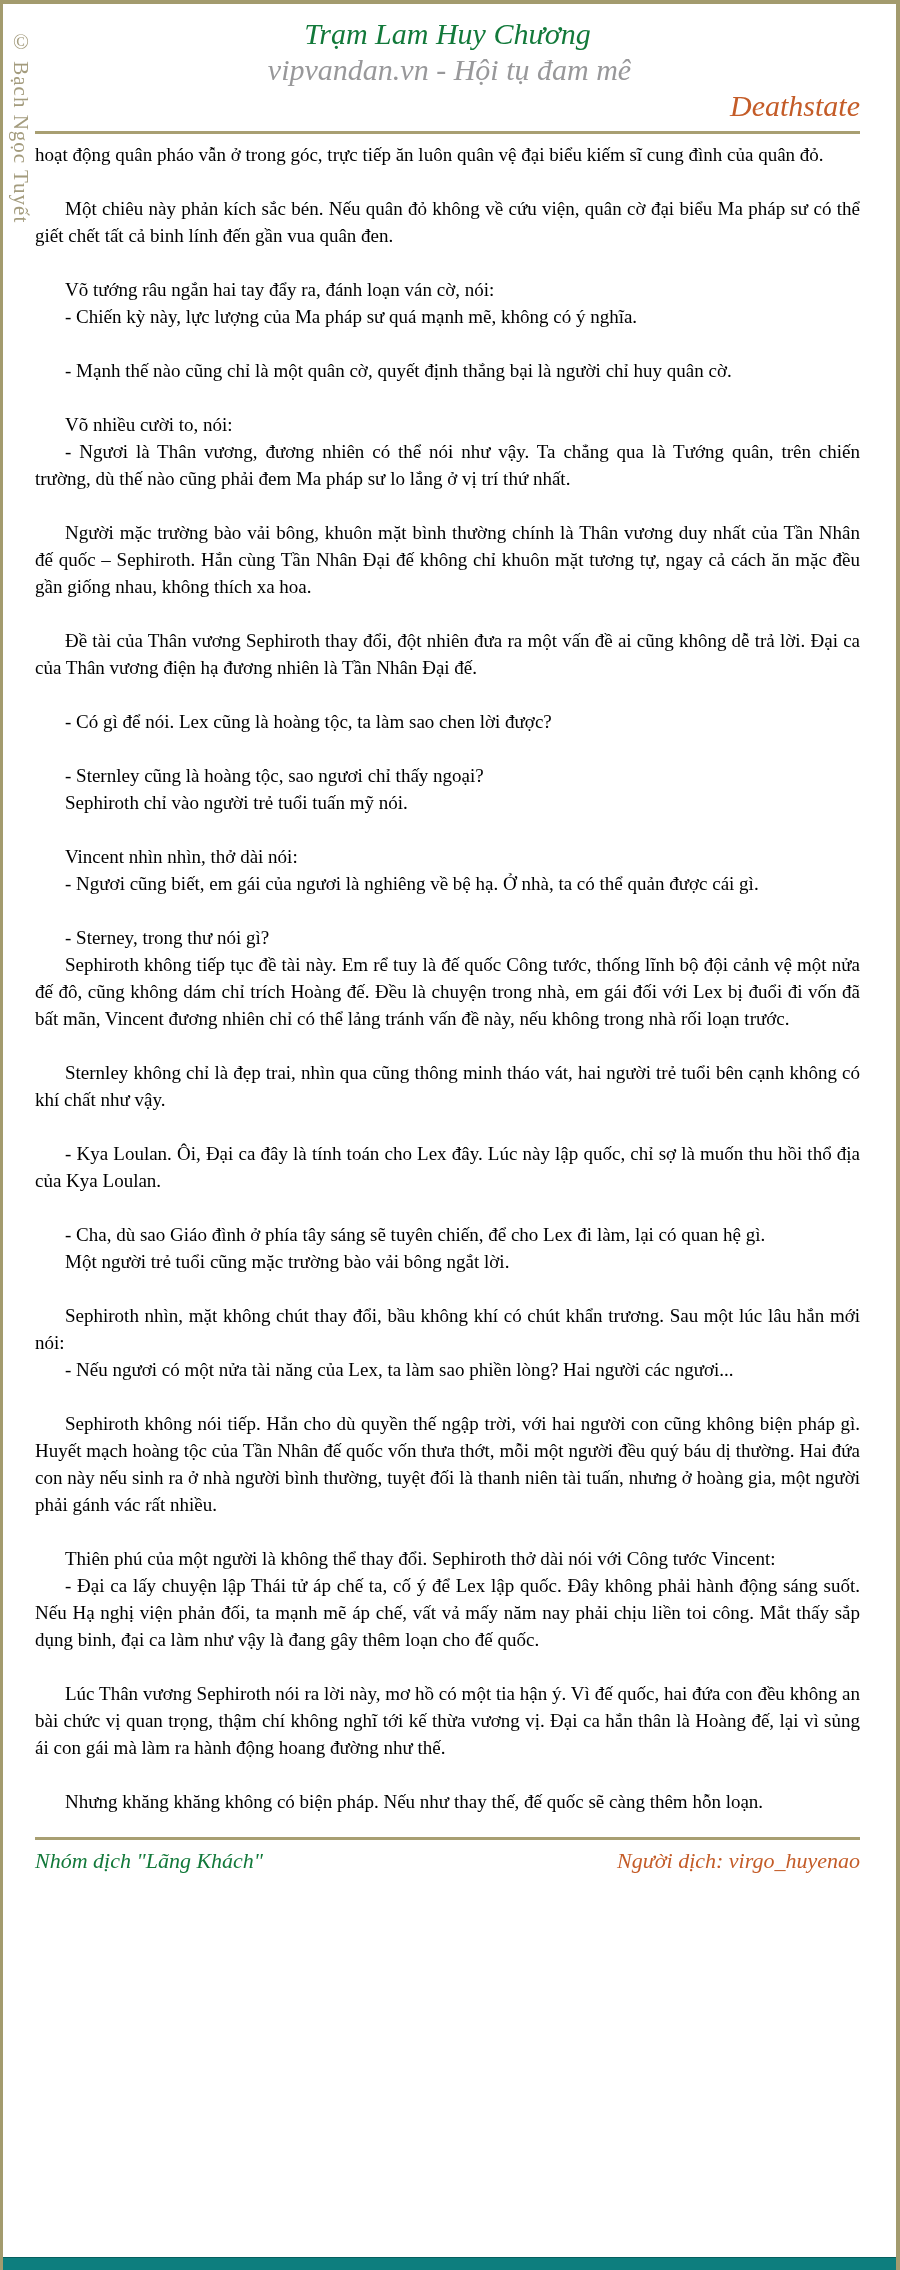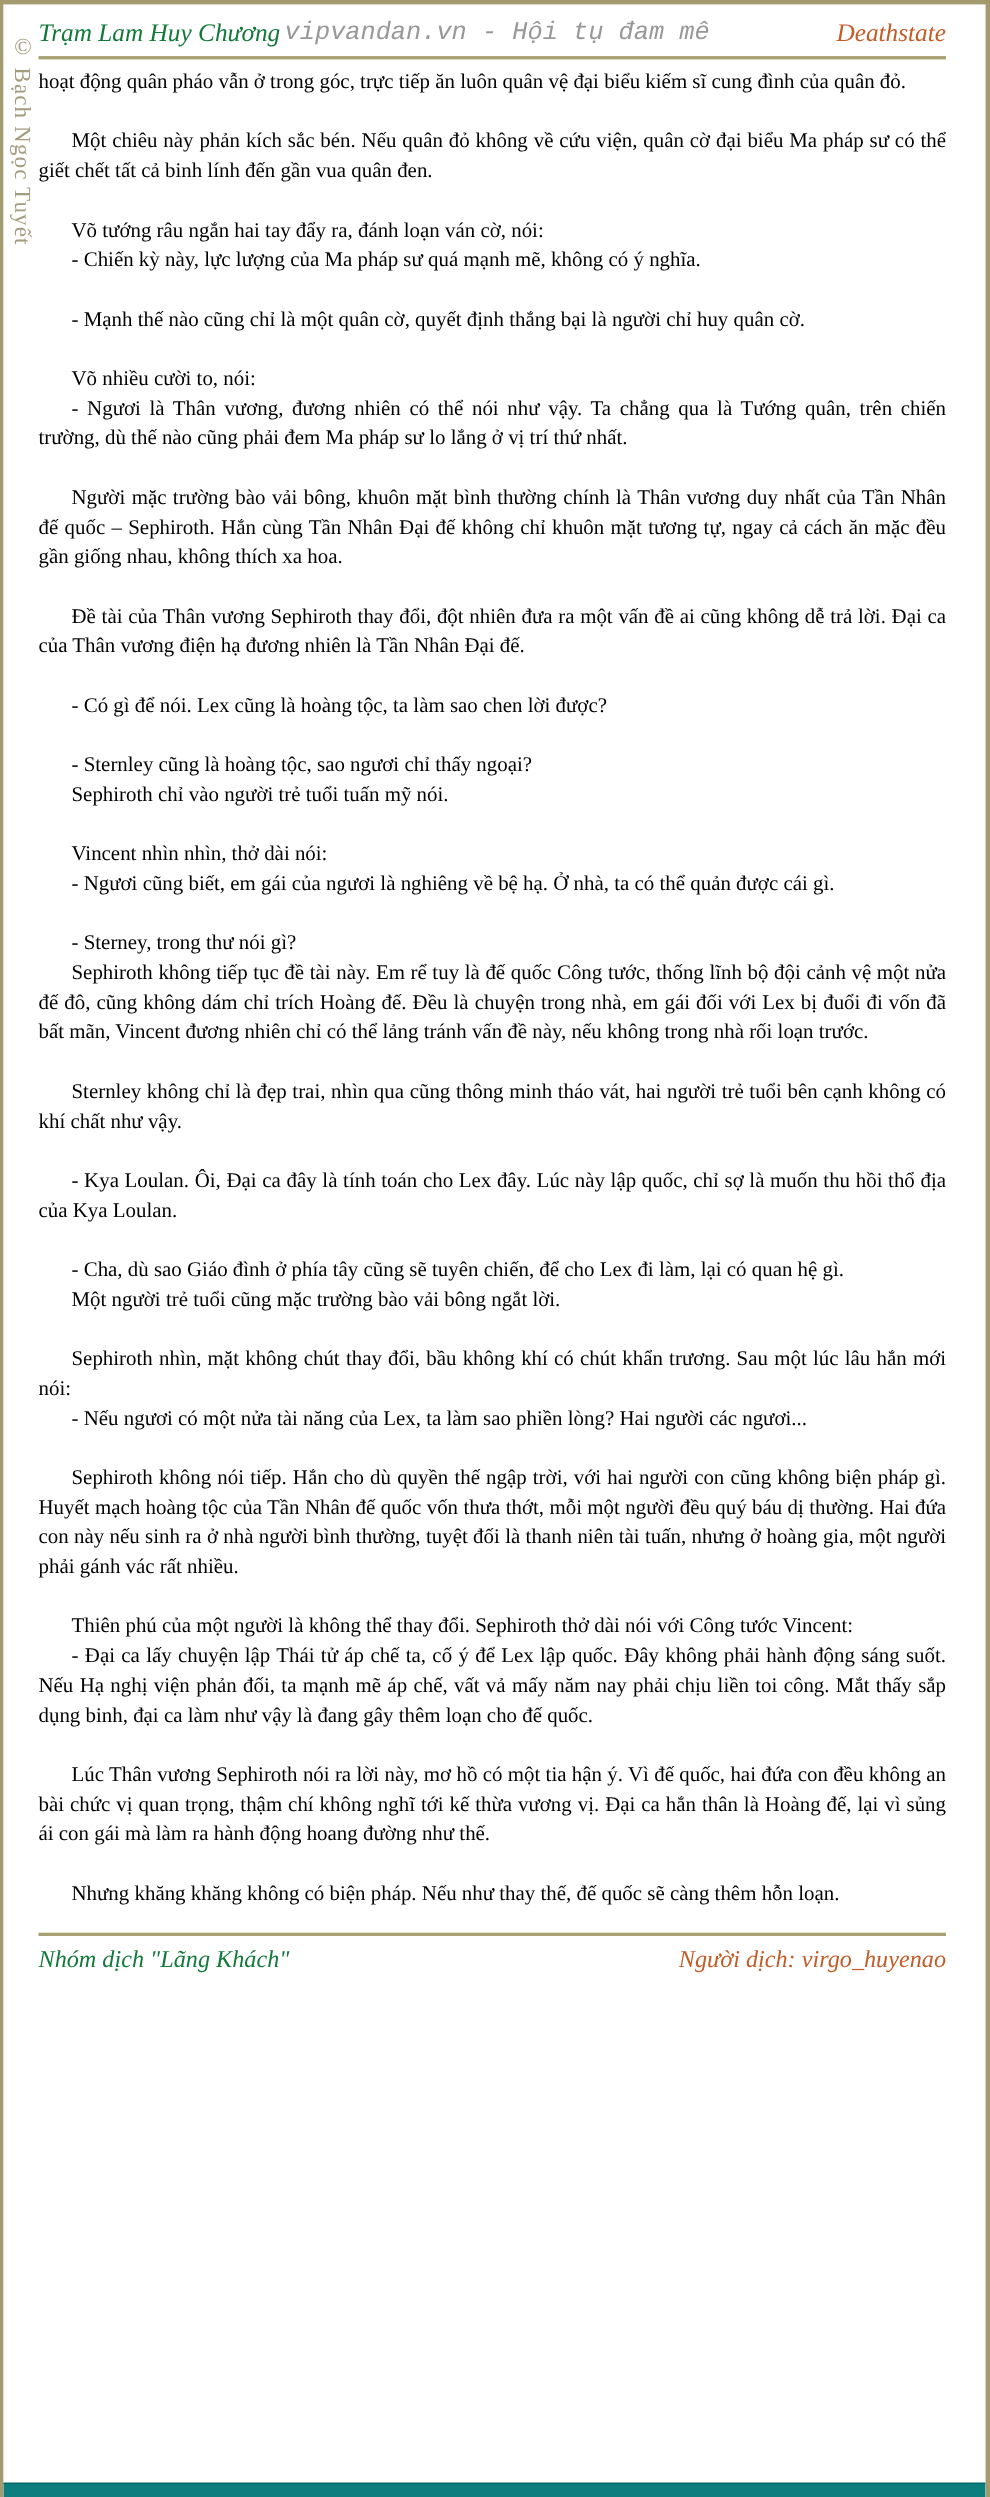--- a/index.html
+++ b/index.html
@@ -39,26 +39,27 @@
     color:var(--side);
     white-space:nowrap;
   }
   .content{
     padding:8px 36px 0 32px;
   }
   .header{
     display:flex;
     align-items:center;
     font-style:italic;
-    font-size:23px;
+    font-size:30px;
     padding-top:4px;
     line-height:1.2;
+    flex-direction:column;
   }
   .header .station{color:var(--green);}
-  .header .slogan{color:var(--gray);margin-left:4px;font-family:Liberation Mono, monospace;}
+  .header .slogan{color:var(--gray);margin-left:4px;}
   .header .title{color:var(--orange);margin-left:auto;}
   .rule{
     border:none;
     border-top:3px solid var(--rule);
     margin:7px 0 0 0;
     height:0;
   }
   .article{
     margin-top:7px;
     font-size:19px;
@@ -145,21 +146,21 @@
           <p>- Sterney, trong thư nói gì?</p>
           <p>Sephiroth không tiếp tục đề tài này. Em rể tuy là đế quốc Công tước, thống lĩnh bộ đội cảnh vệ một nửa đế đô, cũng không dám chỉ trích Hoàng đế. Đều là chuyện trong nhà, em gái đối với Lex bị đuổi đi vốn đã bất mãn, Vincent đương nhiên chỉ có thể lảng tránh vấn đề này, nếu không trong nhà rối loạn trước.</p>
         </div>
         <div class="block">
           <p>Sternley không chỉ là đẹp trai, nhìn qua cũng thông minh tháo vát, hai người trẻ tuổi bên cạnh không có khí chất như vậy.</p>
         </div>
         <div class="block">
           <p>- Kya Loulan. Ôi, Đại ca đây là tính toán cho Lex đây. Lúc này lập quốc, chỉ sợ là muốn thu hồi thổ địa của Kya Loulan.</p>
         </div>
         <div class="block">
-          <p>- Cha, dù sao Giáo đình ở phía tây cũng sẽ tuyên chiến, để cho Lex đi làm, lại có quan hệ gì.</p>
+          <p>- Cha, dù sao Giáo đình ở phía tây sáng sẽ tuyên chiến, để cho Lex đi làm, lại có quan hệ gì.</p>
           <p>Một người trẻ tuổi cũng mặc trường bào vải bông ngắt lời.</p>
         </div>
         <div class="block">
           <p>Sephiroth nhìn, mặt không chút thay đổi, bầu không khí có chút khẩn trương. Sau một lúc lâu hắn mới nói:</p>
           <p>- Nếu ngươi có một nửa tài năng của Lex, ta làm sao phiền lòng? Hai người các ngươi...</p>
         </div>
         <div class="block">
           <p>Sephiroth không nói tiếp. Hắn cho dù quyền thế ngập trời, với hai người con cũng không biện pháp gì. Huyết mạch hoàng tộc của Tần Nhân đế quốc vốn thưa thớt, mỗi một người đều quý báu dị thường. Hai đứa con này nếu sinh ra ở nhà người bình thường, tuyệt đối là thanh niên tài tuấn, nhưng ở hoàng gia, một người phải gánh vác rất nhiều.</p>
         </div>
         <div class="block">

